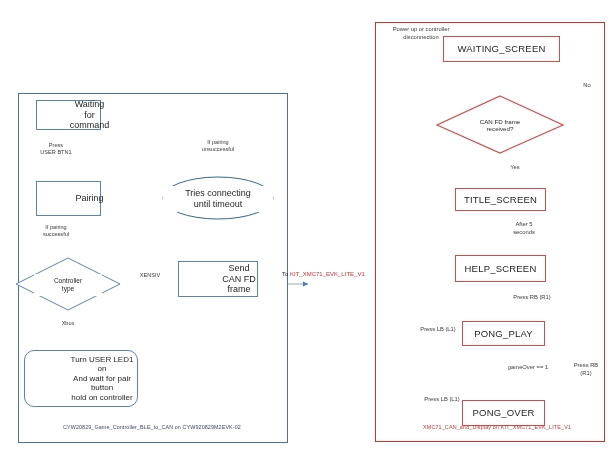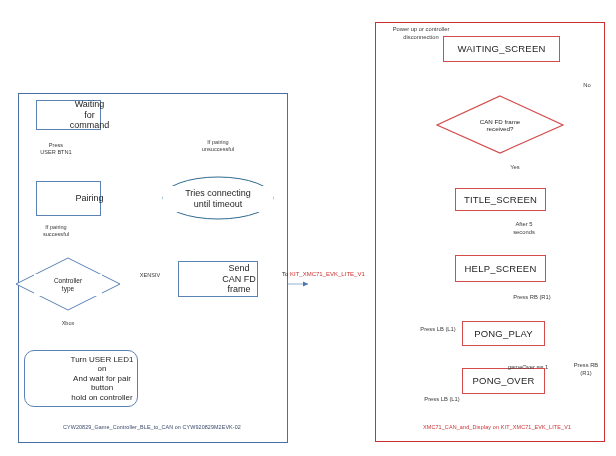--- a/index.html
+++ b/index.html
@@ -191,21 +191,21 @@
   </div>
 
   <div class="node r-box" style="left:455px;top:255px;width:91px;height:27px;text-align:right;">
     <span>HELP_SCREEN</span>
   </div>
 
   <div class="node r-box" style="left:462px;top:321px;width:83px;height:25px;">
     <span>PONG_PLAY</span>
   </div>
 
-  <div class="node r-box" style="left:462px;top:368px;width:83px;height:26px;">
+  <div class="node r-box" style="left:462px;top:400px;width:83px;height:26px;">
     <span>PONG_OVER</span>
   </div>
 
   <div class="r-label" style="left:378px;top:26px;width:86px;">
     <span>Power up or controller</span><br>
     <span>disconnection</span>
   </div>
 
   <div class="r-label" style="left:578px;top:82px;width:18px;">No</div>
 

